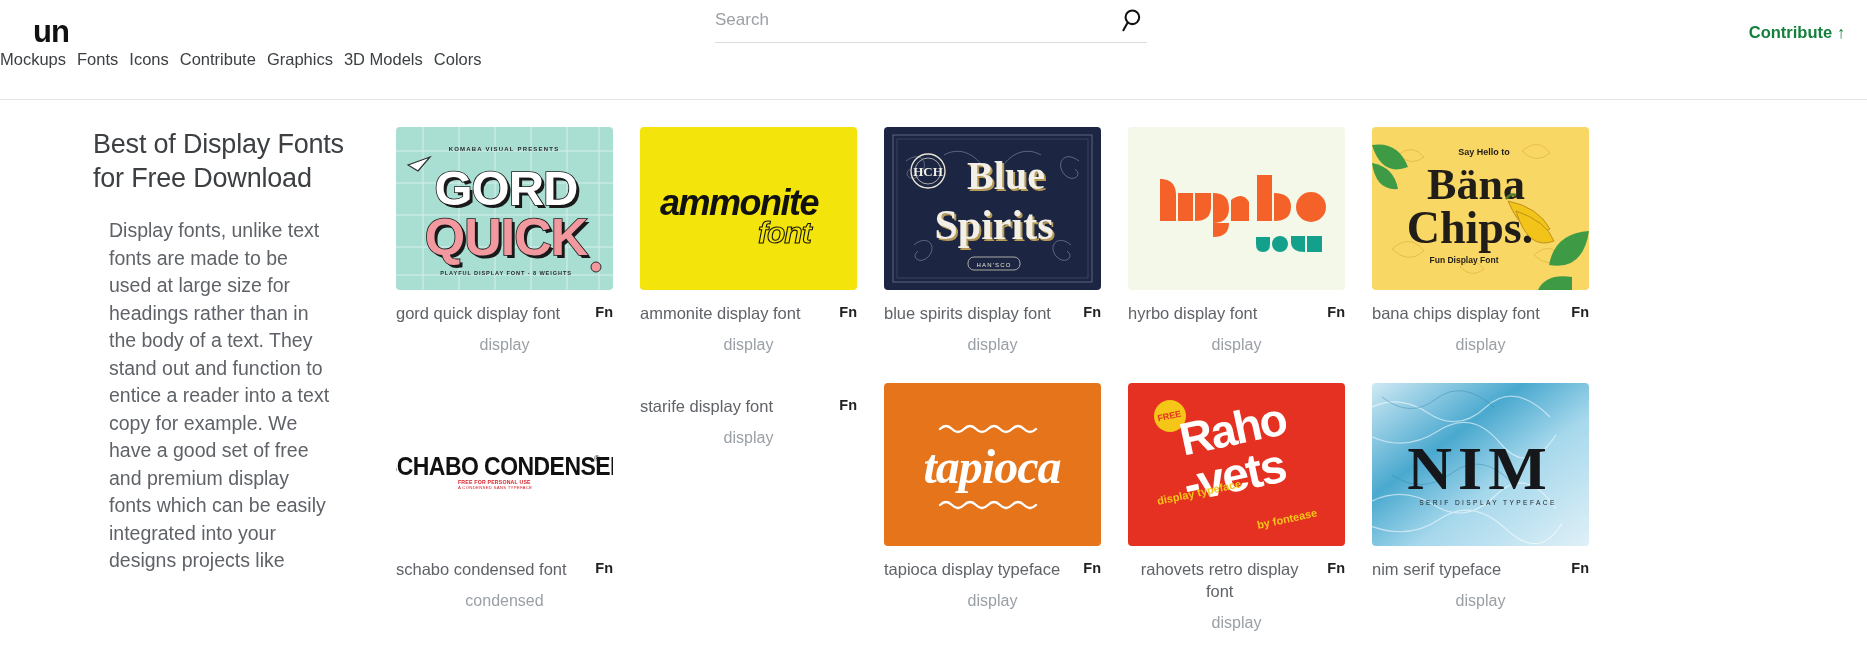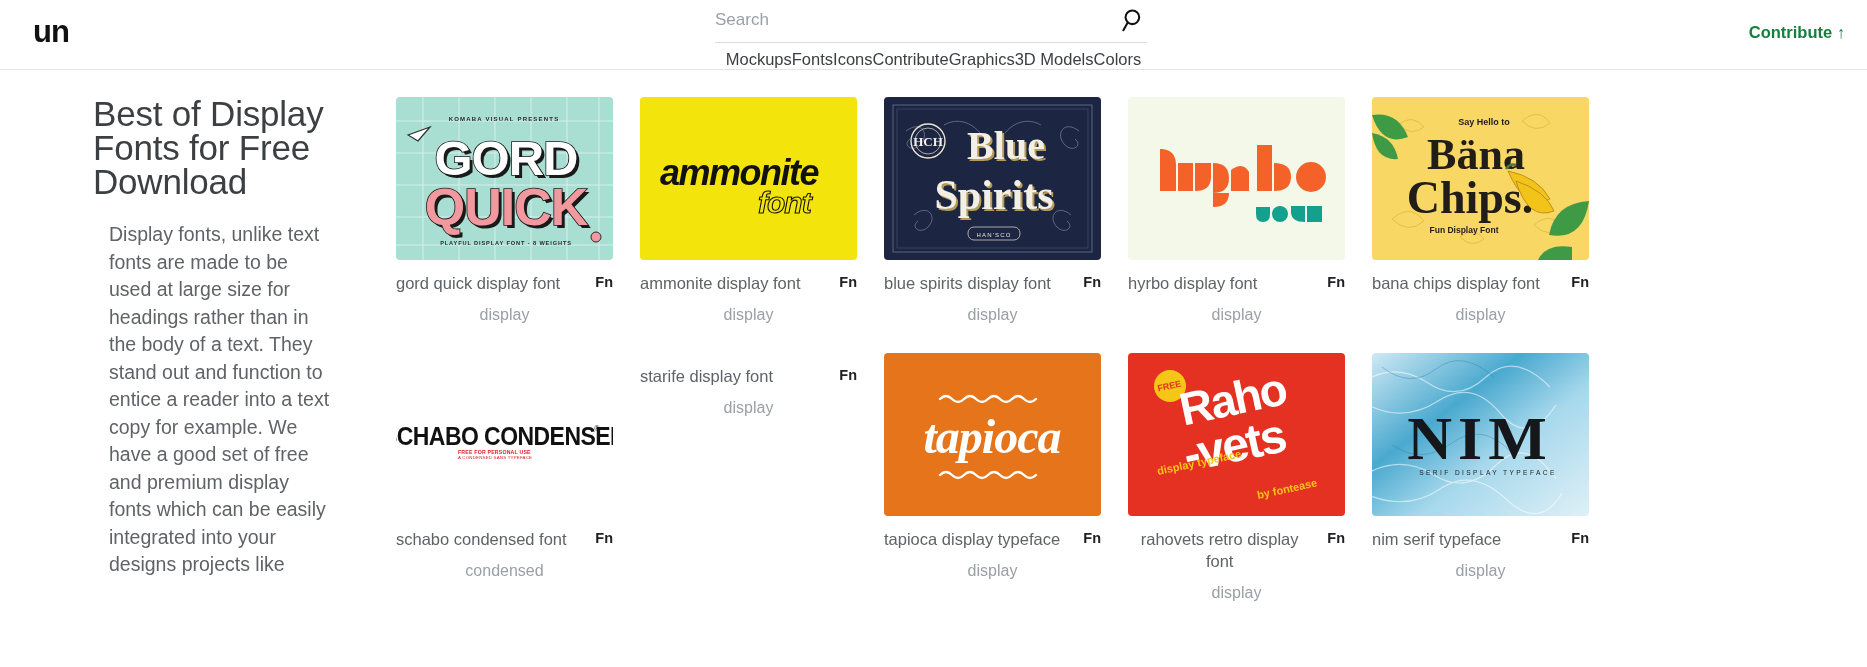--- a/index.html
+++ b/index.html
@@ -12,21 +12,21 @@
     height: 667px;
     overflow: hidden;
     font-family: "Liberation Sans", sans-serif;
     color: #3c4043;
     -webkit-font-smoothing: antialiased;
   }
 
   
   .header {
     position: relative;
-    height: 70px;
+    height: 100px;
     border-bottom: 1px solid #e4e4e4;
     background: #fff;
     box-sizing: border-box;
   }
   .logo {
     position: absolute;
     left: 33px;
     top: 16px;
     font-size: 31px;
     font-weight: 700;
@@ -59,21 +59,22 @@
   }
   .search-input::placeholder { color: #9aa0a6; }
   .search-icon { width: 26px; height: 26px; flex: none; cursor: pointer; }
 
   .nav {
     position: absolute;
     left: 0;
     right: 0;
     top: 50px;
     display: flex;
-    justify-content: center;
+    justify-content: flex-start;
+    gap: 11px;
     font-size: 16.5px;
     color: #3c4043;
   }
   .nav a {
     color: #3c4043;
     text-decoration: none;
     cursor: pointer;
     white-space: nowrap;
   }
   .contribute {
@@ -95,21 +96,21 @@
     background: #fff;
   }
   .sidebar {
     width: 255px;
     flex: none;
     padding-left: 93px;
     padding-right: 22px;
     box-sizing: content-box;
   }
   .side-title {
-    font-size: 35px;
+    font-size: 27px;
     line-height: 34px;
     color: #3c4043;
     font-weight: 400;
     margin: 0 0 22px 0;
     letter-spacing: -0.2px;
   }
   .side-body {
     font-size: 19.5px;
     line-height: 27.5px;
     color: #5f6368;

